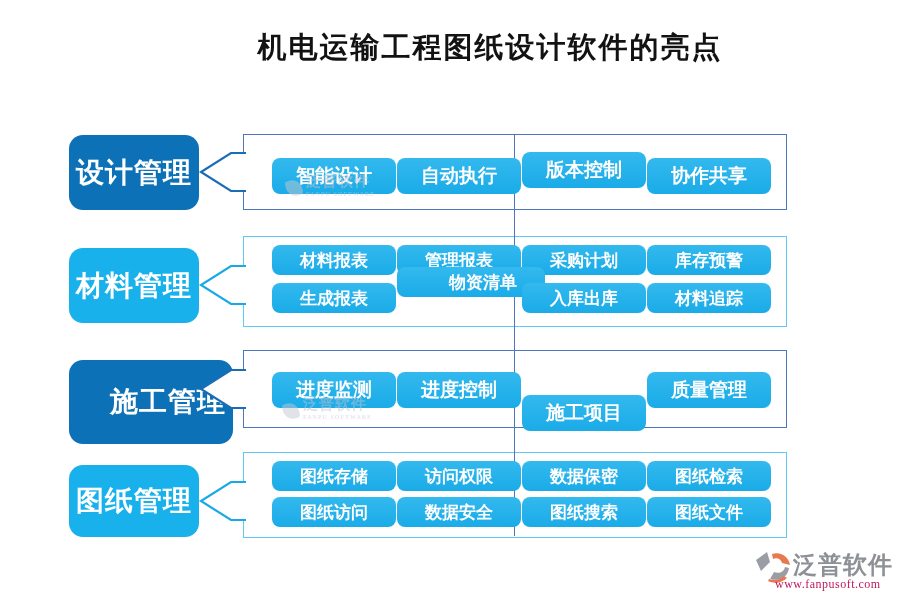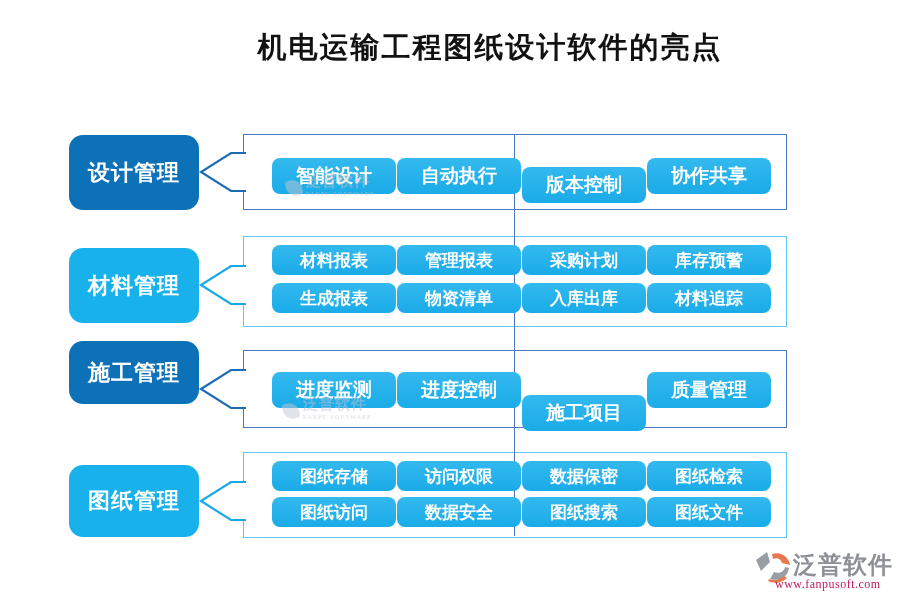--- a/index.html
+++ b/index.html
@@ -9,21 +9,21 @@
     font-family:"Liberation Serif","DejaVu Serif",serif;
   }
   .title{
     position:absolute;left:235px;top:28px;width:510px;
     text-align:center;font-size:29px;font-weight:bold;color:#121212;
     letter-spacing:2px;white-space:nowrap;
   }
   .row-label{
     position:absolute;left:69px;width:130px;
     display:flex;align-items:center;justify-content:center;
-    border-radius:14px;color:#ffffff;font-size:22px;font-weight:bold;
+    border-radius:14px;color:#ffffff;font-size:28px;font-weight:bold;
     letter-spacing:1px;z-index:3;
   }
   .lbl-dark{background:#0d71b8;}
   .lbl-cyan{background:#18b1ec;}
   .feature-box{
     position:absolute;left:243px;width:542px;background:#ffffff;z-index:1;
   }
   .fb-dark{border:1px solid #4d77bd;}
   .fb-cyan{border:1px solid #5fc9f3;}
   .divider{
@@ -69,40 +69,40 @@
 <div class="divider"></div>
 
 <div class="feature-box fb-dark" style="top:134px;height:74px;"></div>
 <div class="row-label lbl-dark" style="top:135px;height:75px;">设计管理</div>
 <svg class="connector" style="top:151px;" viewBox="0 0 48 42">
   <polygon points="48,2 33,2 3,21 33,40 48,40" fill="#ffffff" stroke="none"></polygon>
   <path d="M48,2 L33,2 L3,21 L33,40 L48,40" fill="none" stroke="#1b6cb4" stroke-width="2.2"></path>
 </svg>
 <div class="pill pill-lg" style="left:272px;top:158px;">智能设计</div>
 <div class="pill pill-lg" style="left:397px;top:158px;">自动执行</div>
-<div class="pill pill-lg" style="left:522px;top:167px;">版本控制</div>
+<div class="pill pill-lg" style="left:522px;top:152px;">版本控制</div>
 <div class="pill pill-lg" style="left:647px;top:158px;">协作共享</div>
 
 <div class="feature-box fb-cyan" style="top:236px;height:89px;"></div>
 <div class="row-label lbl-cyan" style="top:248px;height:75px;">材料管理</div>
 <svg class="connector" style="top:264px;" viewBox="0 0 48 42">
   <polygon points="48,2 33,2 3,21 33,40 48,40" fill="#ffffff" stroke="none"></polygon>
   <path d="M48,2 L33,2 L3,21 L33,40 L48,40" fill="none" stroke="#18a9e6" stroke-width="2.2"></path>
 </svg>
 <div class="pill pill-sm" style="left:272px;top:245px;">材料报表</div>
 <div class="pill pill-sm" style="left:397px;top:245px;">管理报表</div>
 <div class="pill pill-sm" style="left:522px;top:245px;">采购计划</div>
 <div class="pill pill-sm" style="left:647px;top:245px;">库存预警</div>
 <div class="pill pill-sm" style="left:272px;top:283px;">生成报表</div>
-<div class="pill pill-sm" style="left:397px;top:283px;">物资清单</div>
+<div class="pill pill-sm" style="left:397px;top:267px;padding-left:24px;">物资清单</div>
 <div class="pill pill-sm" style="left:522px;top:283px;">入库出库</div>
 <div class="pill pill-sm" style="left:647px;top:283px;">材料追踪</div>
 
 <div class="feature-box fb-dark" style="top:350px;height:76px;"></div>
-<div class="row-label lbl-dark" style="top:341px;height:63px;">施工管理</div>
+<div class="row-label lbl-dark" style="top:360px;height:84px;padding-left:34px;">施工管理</div>
 <svg class="connector" style="top:368px;" viewBox="0 0 48 42">
   <polygon points="48,2 33,2 3,21 33,40 48,40" fill="#ffffff" stroke="none"></polygon>
   <path d="M48,2 L33,2 L3,21 L33,40 L48,40" fill="none" stroke="#1b6cb4" stroke-width="2.2"></path>
 </svg>
 <div class="pill pill-lg" style="left:272px;top:372px;">进度监测</div>
 <div class="pill pill-lg" style="left:397px;top:372px;">进度控制</div>
 <div class="pill pill-lg" style="left:522px;top:372px;margin-top:23px;">施工项目</div>
 <div class="pill pill-lg" style="left:647px;top:372px;">质量管理</div>
 
 <div class="feature-box fb-cyan" style="top:452px;height:84px;"></div>

